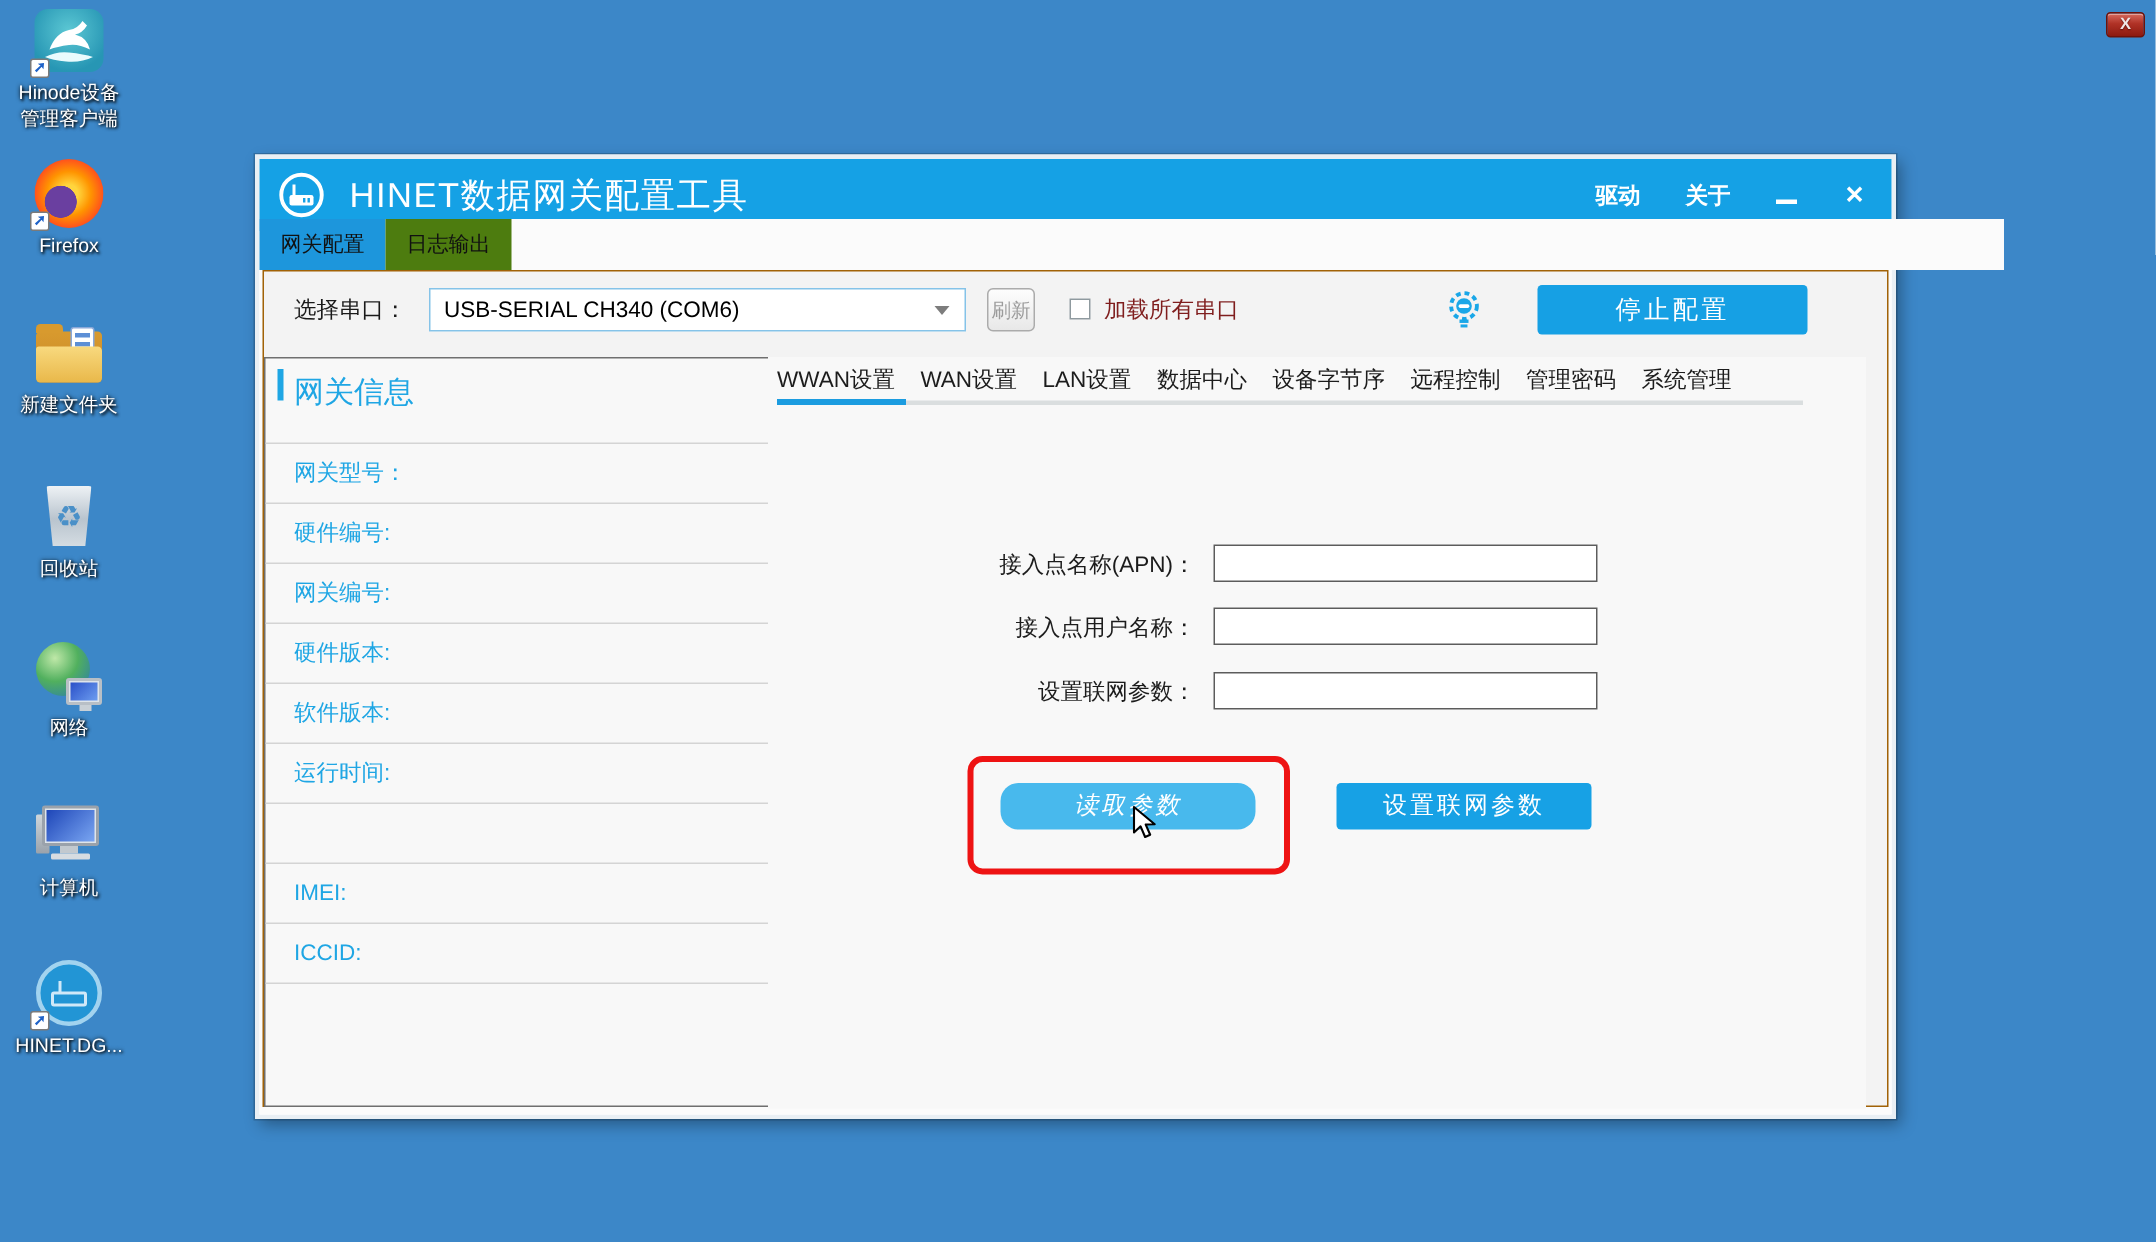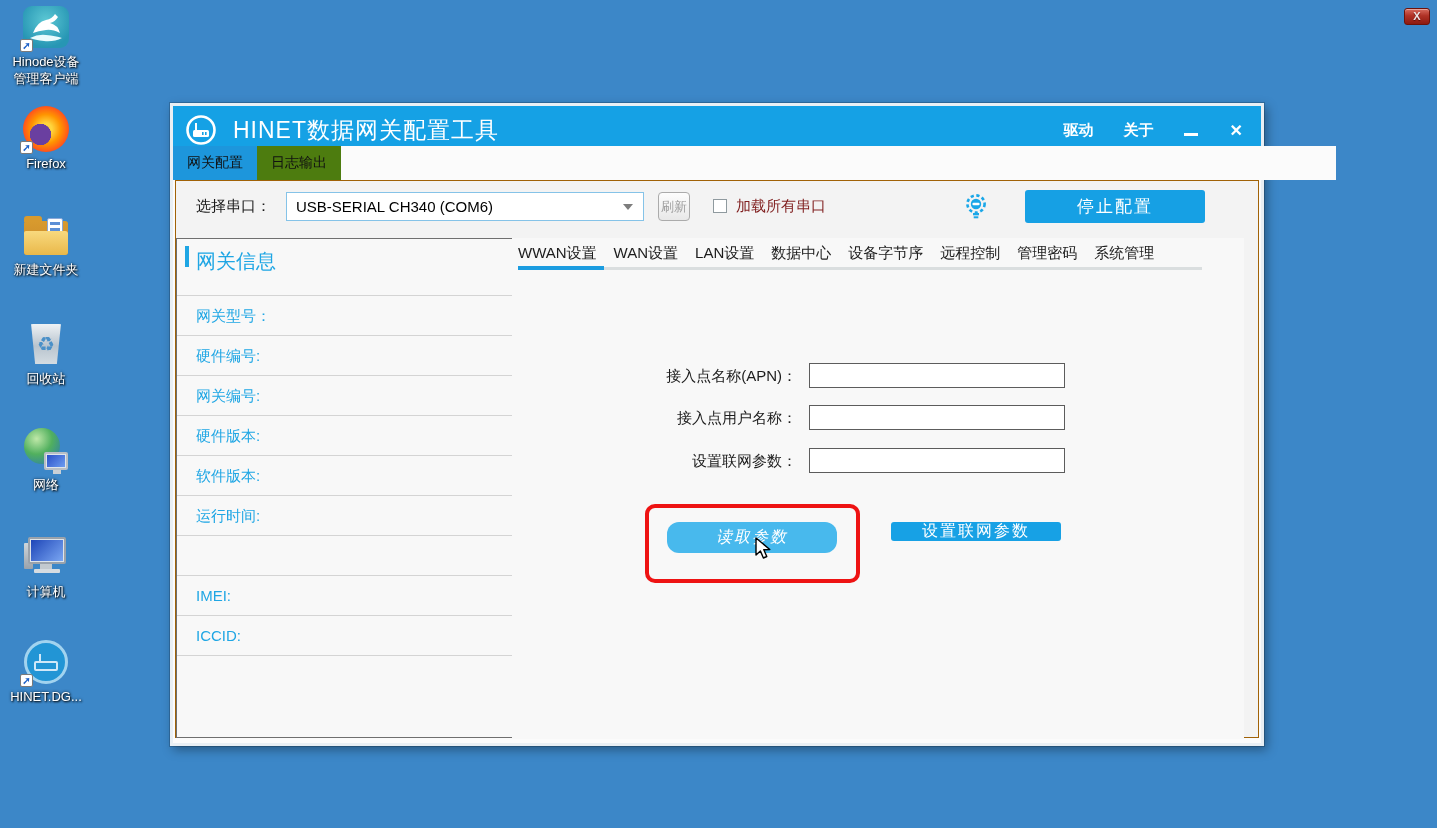--- a/index.html
+++ b/index.html
@@ -109,21 +109,21 @@
   .subtabs { position:absolute; left:6px; top:6px; display:flex; gap:17px; }
   .subtab { font-size:15px; color:#1c1c1c; white-space:nowrap; }
   .subtab-track { position:absolute; left:6px; top:29px; width:684px; height:3px; background:#dadedf; }
   .subtab-active-line { position:absolute; left:6px; top:28px; width:86px; height:4px; background:#1b9ce0; }
 
   .f-label { position:absolute; width:230px; text-align:right; font-size:15px; color:#1c1c1c; }
   .f-input { position:absolute; left:297px; width:256px; height:25px; background:#fff; border:1px solid #5c5c5c; }
 
   .btn-read { position:absolute; left:155px; top:284px; width:170px; height:31px; background:#48b9ed;
       border-radius:12px; color:#fff; font-size:16px; display:flex; align-items:center; justify-content:center; letter-spacing:2px;font-style:italic; }
-  .btn-set { position:absolute; left:379px; top:284px; width:170px; height:19px; background:#17a1e5;
+  .btn-set { position:absolute; left:379px; top:284px; width:170px; height:31px; background:#17a1e5;
       border-radius:3px; color:#fff; font-size:16px; display:flex; align-items:center; justify-content:center; letter-spacing:2px; }
   .red-annot { position:absolute; left:133px; top:266px; width:215px; height:79px;
       border:4px solid #ee1313; border-radius:10px; }
   .cursor { position:absolute; left:241px; top:299px; }
 </style>
 </head>
 <body>
 
 <div class="desk-icon" style="top:4px;">
   <div class="glyph">

